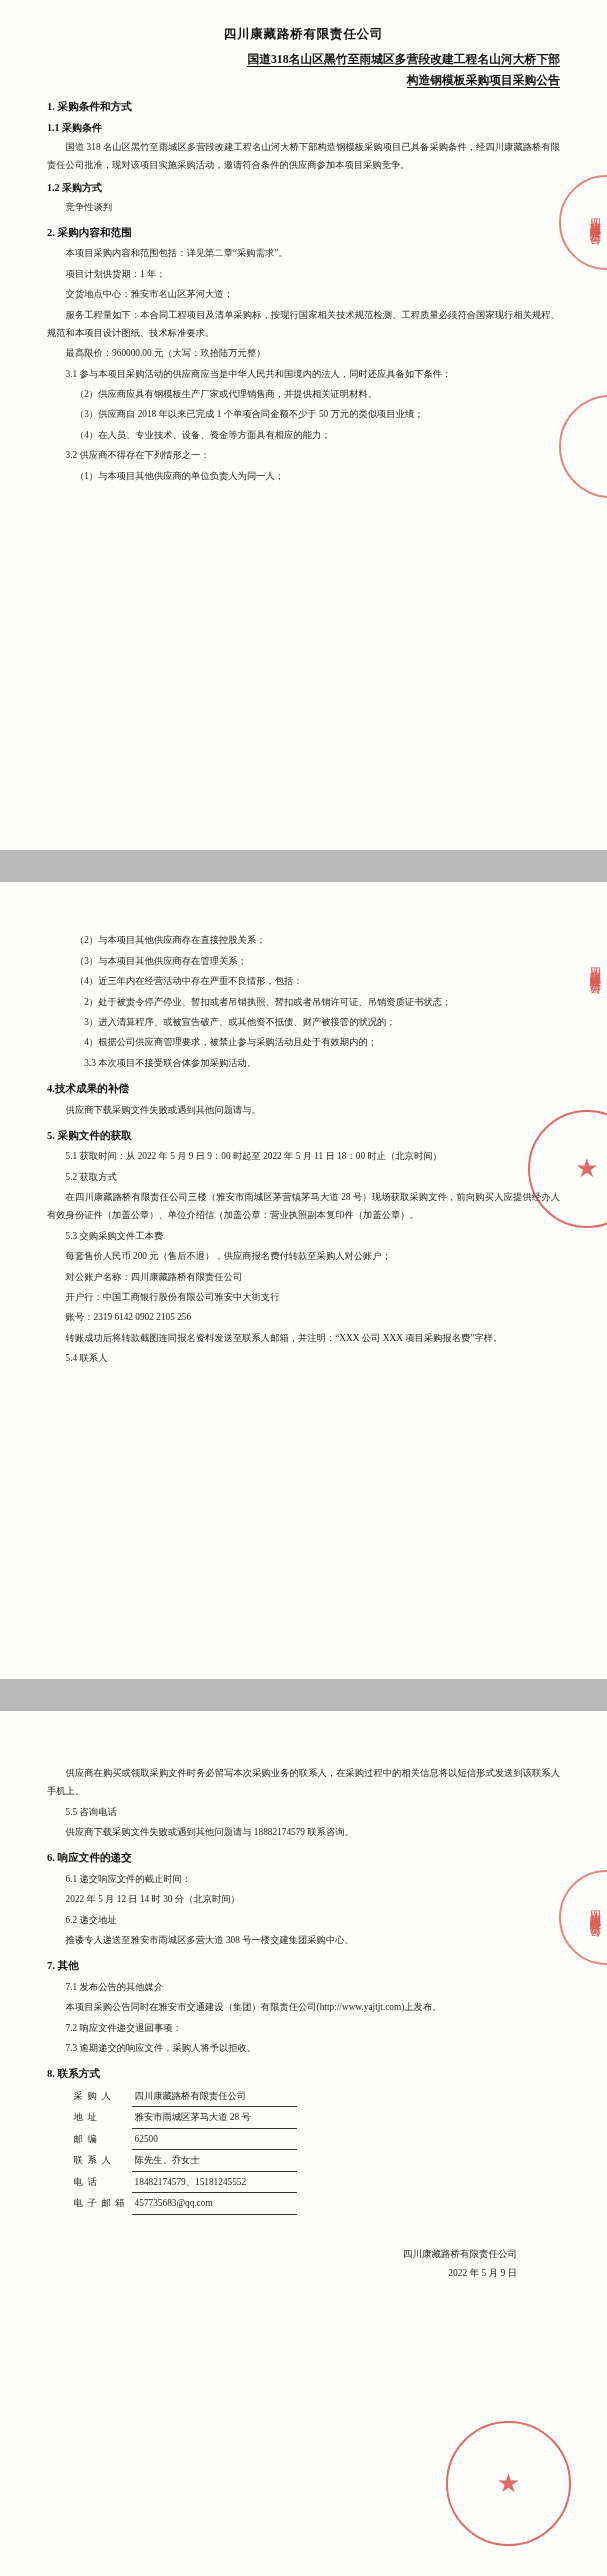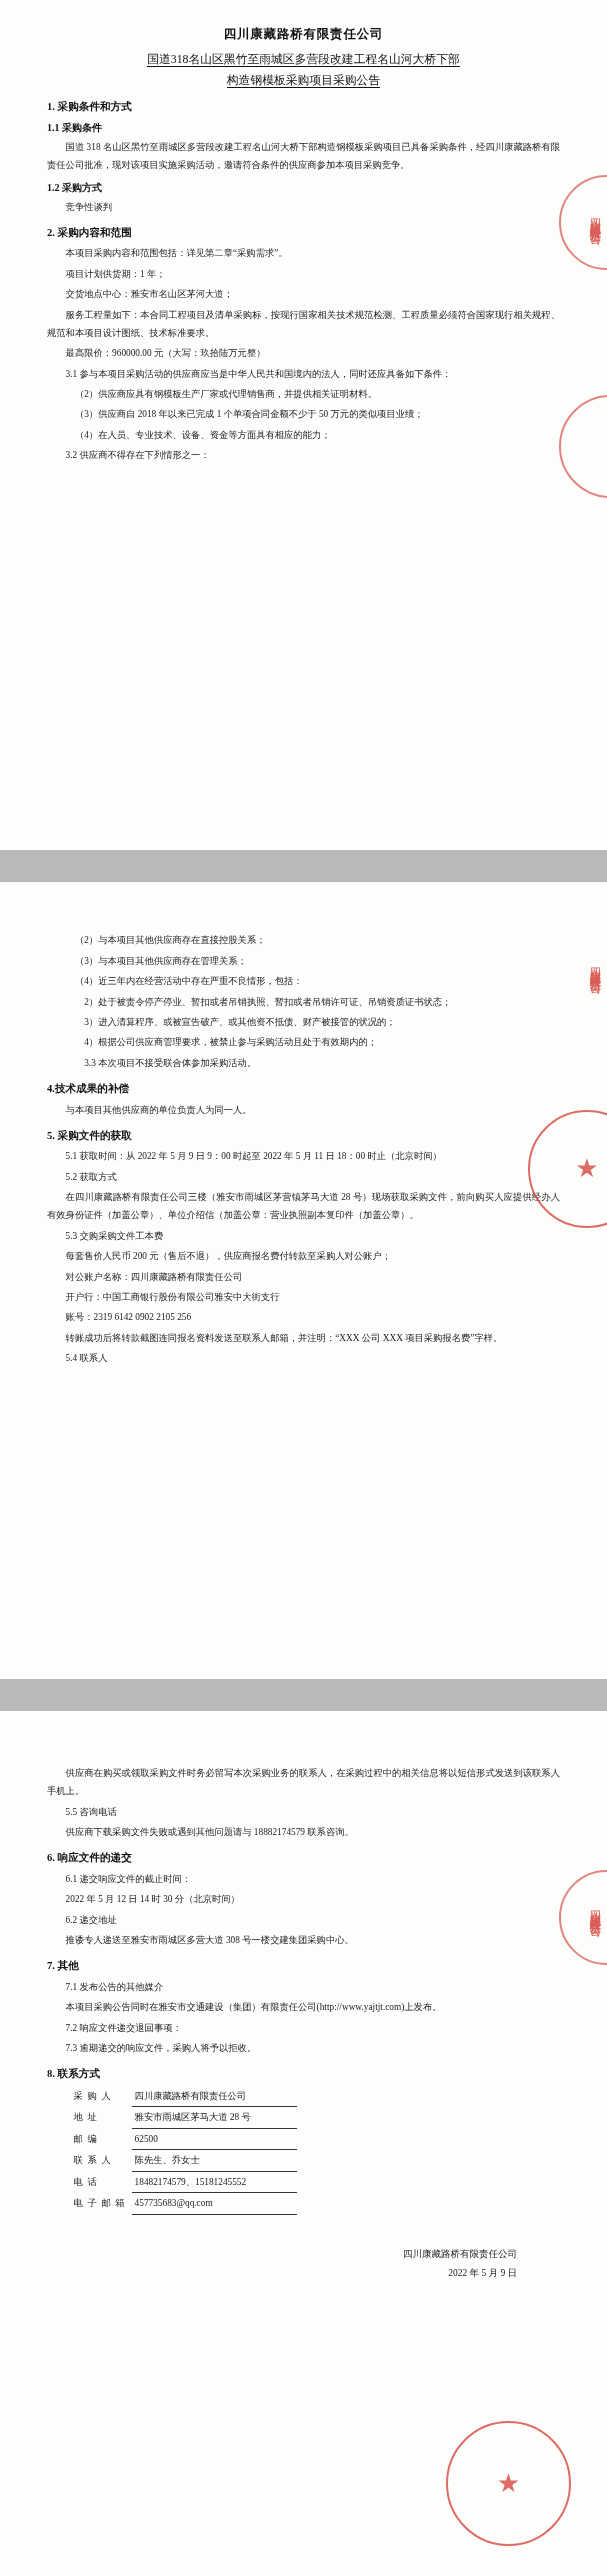--- a/index.html
+++ b/index.html
@@ -20,23 +20,23 @@
 
   .doc-title{
     text-align:center;
     font-size:12.5px;
     font-weight:bold;
     letter-spacing:0.8px;
     margin:4.6px 0 7.6px 0;
     color:#111;
   }
   .doc-sub{
-    text-align:center;
+    text-align:right;
     font-size:11.8px;
-    font-weight:normal;
+    font-weight:bold;
     line-height:1.55;
     color:#111;
     margin:0 0 3px 0;
   }
   .doc-sub span.u{border-bottom:0.8px solid #111;}
   h2.sec{
     font-size:10.6px;
     font-weight:bold;
     margin:10px 0 4.6px 0;
     color:#111;
@@ -124,20 +124,21 @@
     <p class="para">项目计划供货期：1 年；</p>
     <p class="para">交货地点中心：雅安市名山区茅河大道；</p>
     <p class="para">服务工程量如下：本合同工程项目及清单采购标，按现行国家相关技术规范检测、工程质量必须符合国家现行相关规程、规范和本项目设计图纸、技术标准要求。</p>
     <p class="para">最高限价：960000.00 元（大写：玖拾陆万元整）</p>
 
     <p class="para">3.1 参与本项目采购活动的供应商应当是中华人民共和国境内的法人，同时还应具备如下条件：</p>
     <p class="para ind3">（2）供应商应具有钢模板生产厂家或代理销售商，并提供相关证明材料。</p>
     <p class="para ind3">（3）供应商自 2018 年以来已完成 1 个单项合同金额不少于 50 万元的类似项目业绩；</p>
     <p class="para ind3">（4）在人员、专业技术、设备、资金等方面具有相应的能力；</p>
     <p class="para">3.2 供应商不得存在下列情形之一：</p>
+    <p class="para ind3">（1）与本项目其他供应商的单位负责人为同一人；</p>
 
     <div class="stamp-edge" style="width:91px;height:91px;right:-47px;top:175px;"></div>
     <div class="stamp-sig" style="right:4.6px;top:209px;writing-mode:vertical-rl;">四川康藏路桥有限责任公司</div>
     <div class="stamp-edge" style="width:99px;height:99px;right:-55px;top:395px;"></div>
   </div>
 
   <div class="gap"></div>
 
   <div class="page p2">
     <div style="height:26px"></div>
@@ -145,21 +146,21 @@
     <p class="para ind3">（2）与本项目其他供应商存在直接控股关系；</p>
     <p class="para ind3">（3）与本项目其他供应商存在管理关系；</p>
     <p class="para ind3">（4）近三年内在经营活动中存在严重不良情形，包括：</p>
     <p class="para ind4">2）处于被责令停产停业、暂扣或者吊销执照、暂扣或者吊销许可证、吊销资质证书状态；</p>
     <p class="para ind4">3）进入清算程序、或被宣告破产、或其他资不抵债、财产被接管的状况的；</p>
     <p class="para ind4">4）根据公司供应商管理要求，被禁止参与采购活动且处于有效期内的；</p>
     <p class="para ind4">3.3 本次项目不接受联合体参加采购活动。</p>
     <p class="para"></p>
 
     <h2 class="sec"><span>4.</span><span>技术成果的补偿</span></h2>
-    <p class="para">与本项目其他供应商的单位负责人为同一人。</p>
+    <p class="para">供应商下载采购文件失败或遇到其他问题请与。</p>
 
     <h2 class="sec"><span>5.</span> <span>采购文件的获取</span></h2>
     <p class="para">5.1 获取时间：从 2022 年 5 月 9 日 9：00 时起至 2022 年 5 月 11 日 18：00 时止（北京时间）</p>
     <p class="para">5.2 获取方式</p>
     <p class="para">在四川康藏路桥有限责任公司三楼（雅安市雨城区茅营镇茅马大道 28 号）现场获取采购文件，前向购买人应提供经办人有效身份证件（加盖公章）、单位介绍信（加盖公章：营业执照副本复印件（加盖公章）。</p>
     <p class="para">5.3 交购采购文件工本费</p>
     <p class="para">每套售价人民币 200 元（售后不退），供应商报名费付转款至采购人对公账户；</p>
     <p class="para">对公账户名称：四川康藏路桥有限责任公司</p>
     <p class="para">开户行：中国工商银行股份有限公司雅安中大街支行</p>
     <p class="para">账号：2319 6142 0902 2105 256</p>

